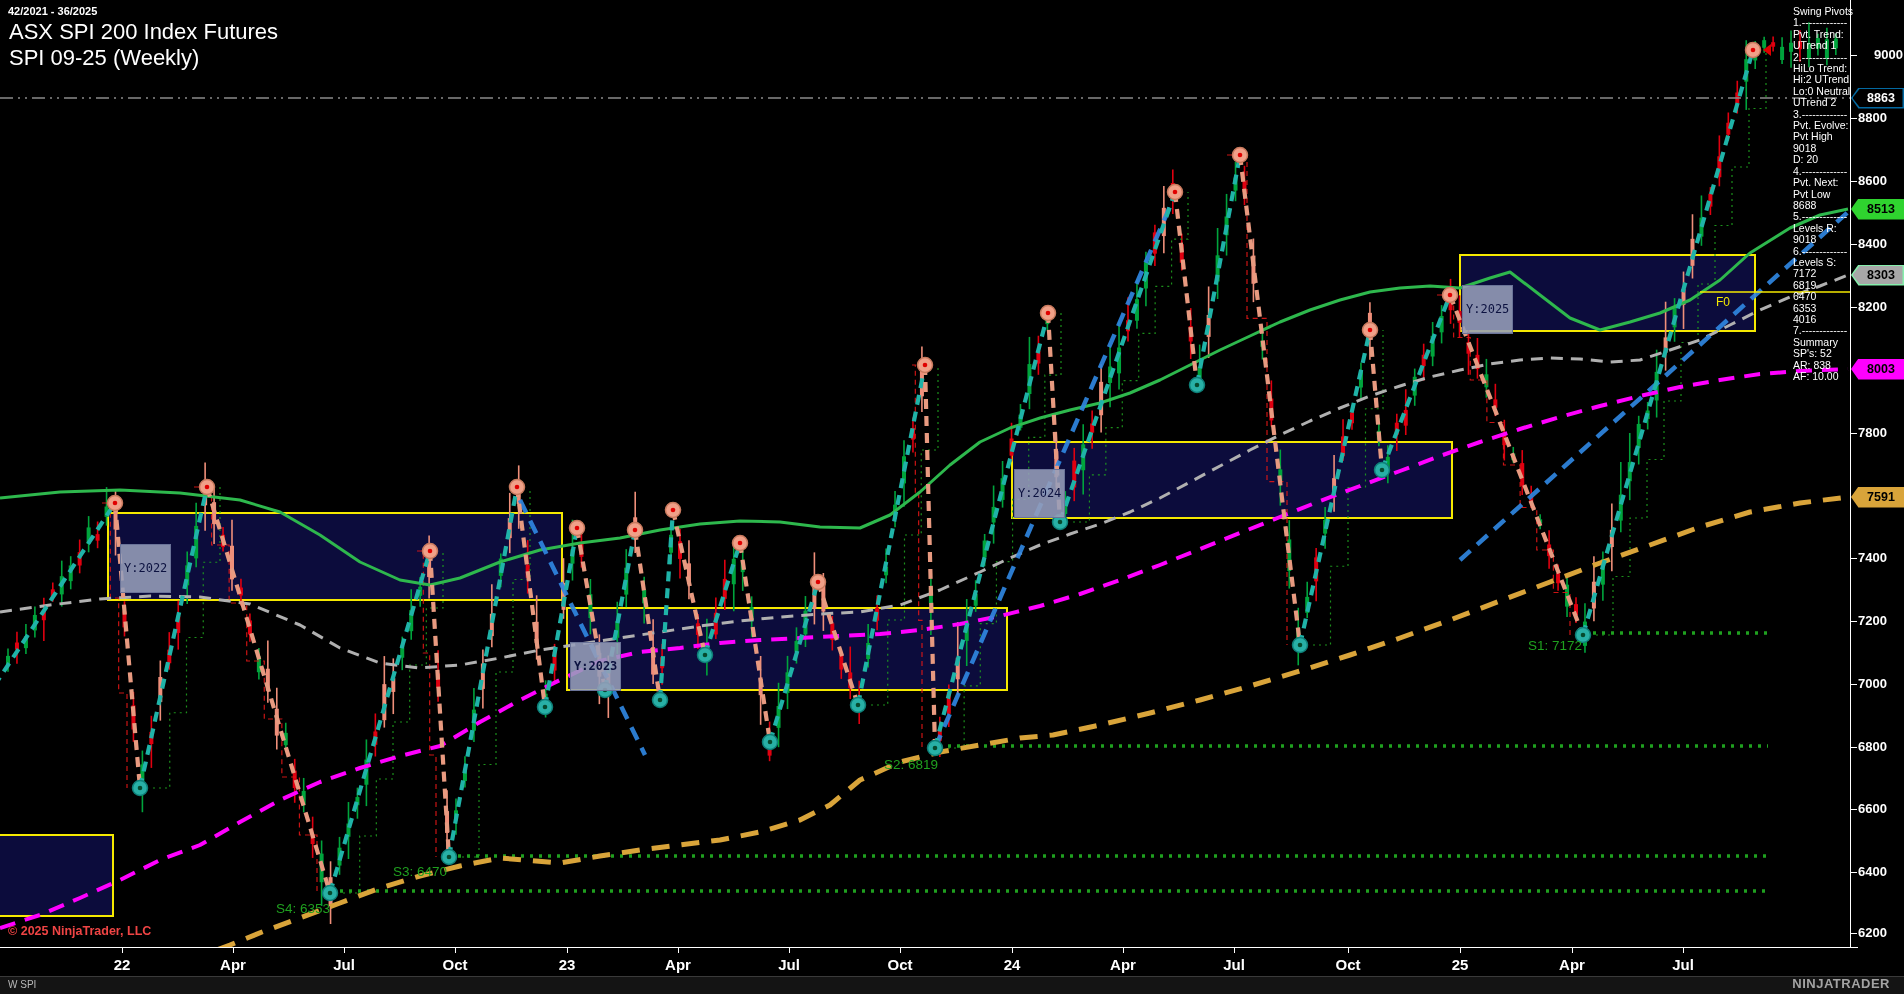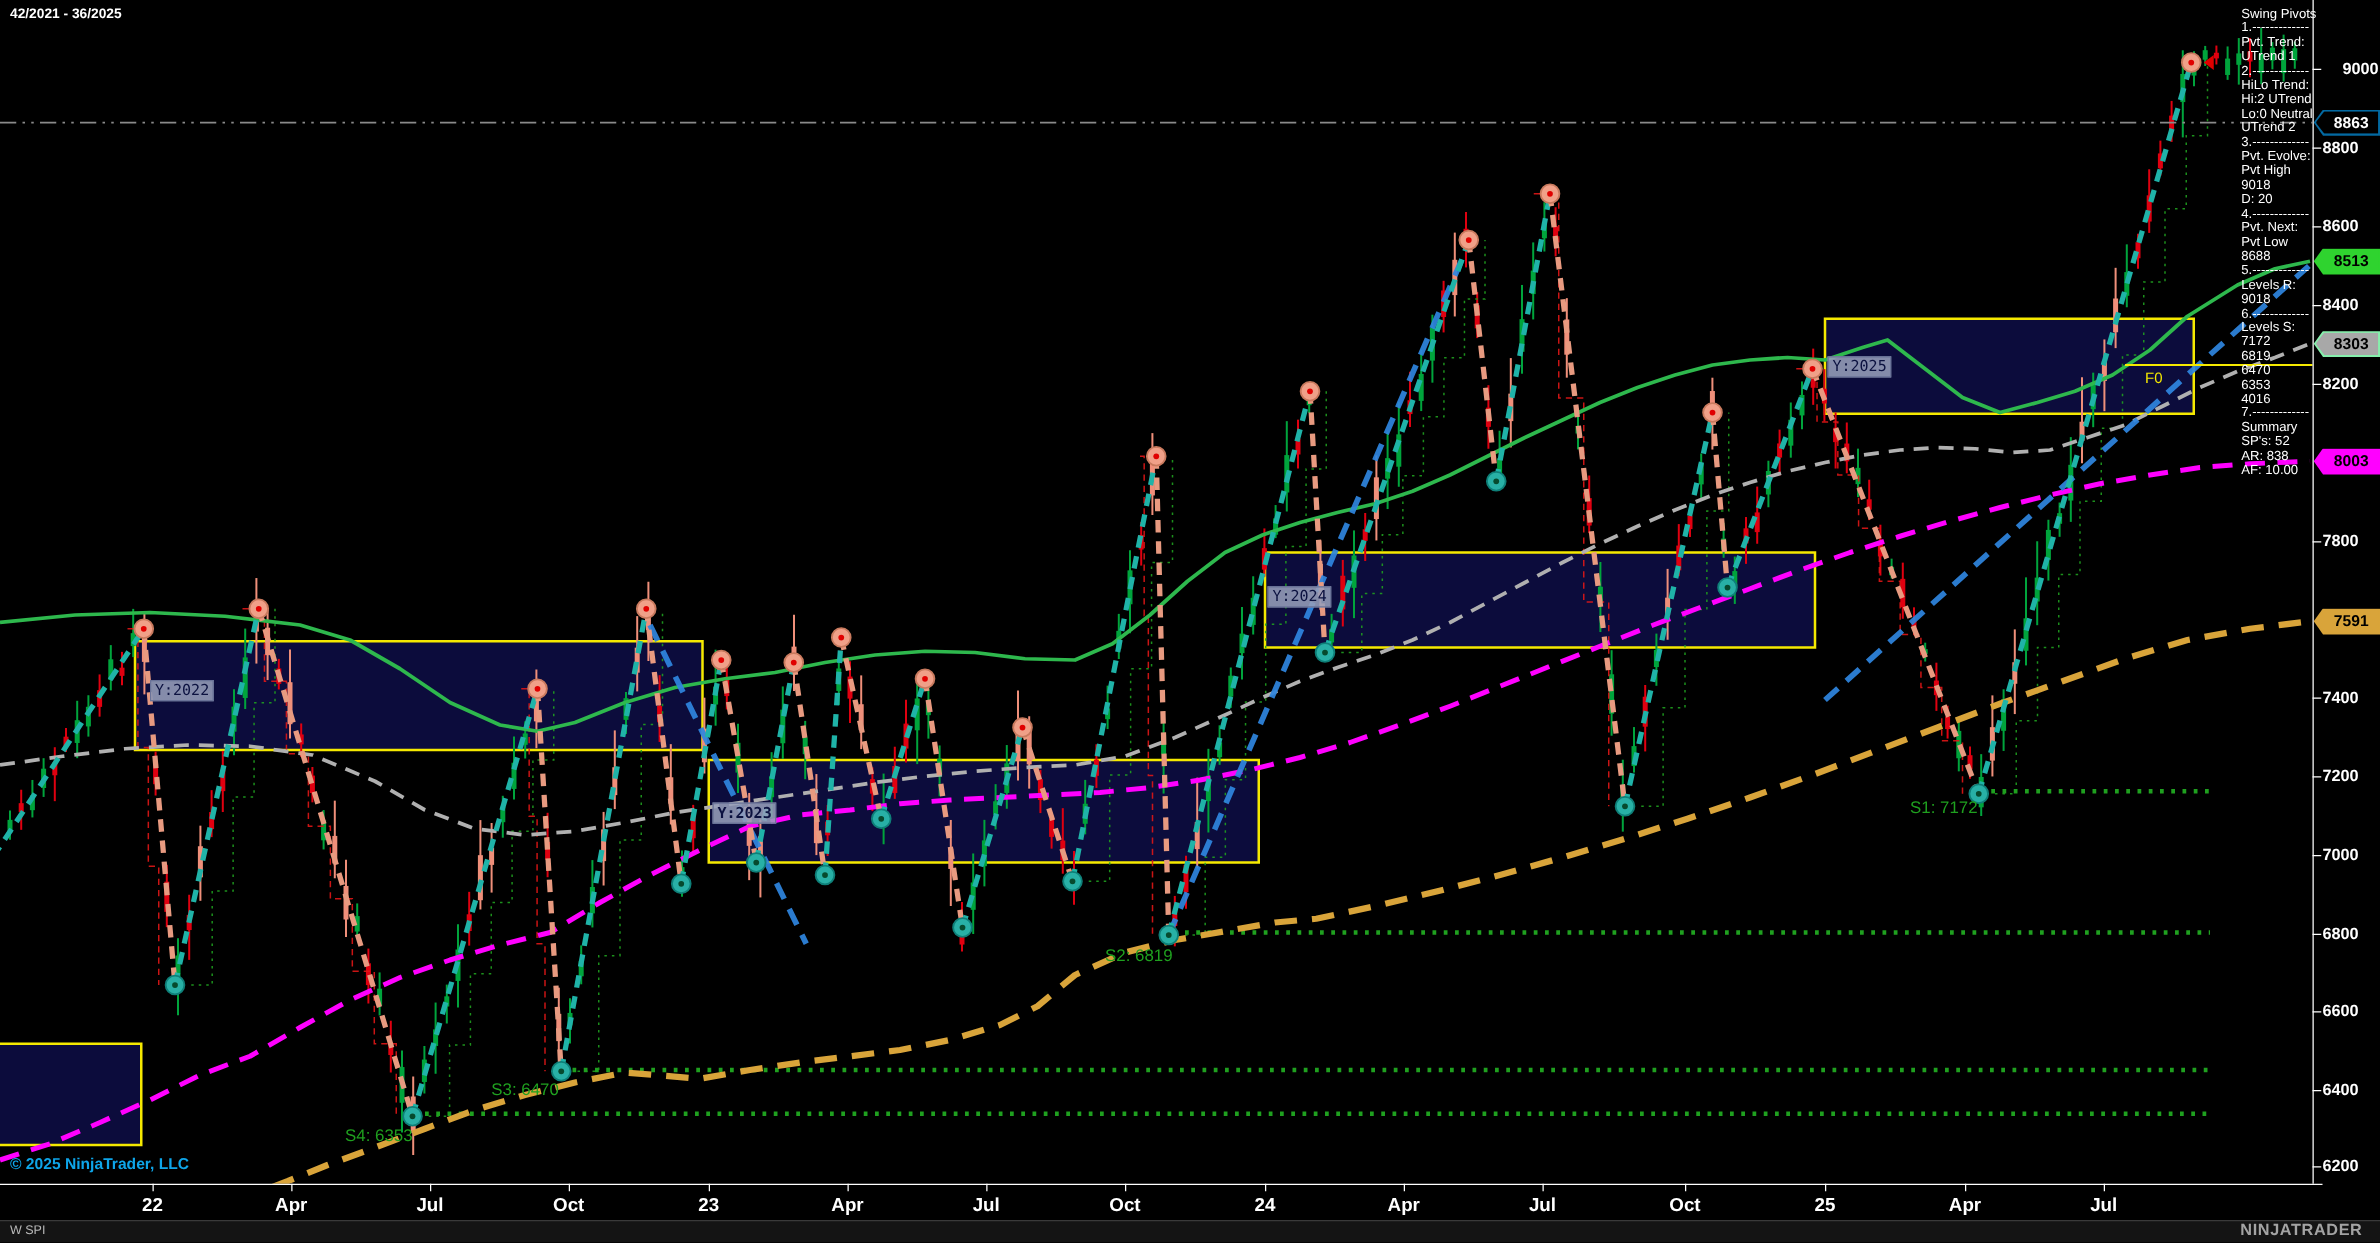--- a/index.html
+++ b/index.html
@@ -15,24 +15,24 @@
   .ttick{position:absolute;top:956px;width:60px;margin-left:-30px;text-align:center;color:#fff;font-size:15px;font-weight:bold;}
   .ttick-dash{position:absolute;top:947px;width:1px;height:6px;background:#fff;}
   .tag{position:absolute;left:1851px;width:53px;height:21px;z-index:20;
        clip-path:polygon(0 50%,14% 0,100% 0,100% 100%,14% 100%);}
   .tag-inner{position:absolute;left:1.5px;top:1.5px;width:50px;height:18px;
        clip-path:polygon(0 50%,14% 0,100% 0,100% 100%,14% 100%);}
   .tag-label{position:absolute;left:8px;top:0;width:44px;height:100%;display:flex;align-items:center;justify-content:center;
        font-size:12.5px;font-weight:bold;}
   .panel{position:absolute;left:1793px;top:6px;width:58px;color:#fff;font-size:10.5px;line-height:11.4px;z-index:25;white-space:nowrap;}
   .ylabel{position:absolute;background:rgba(150,158,185,0.88);color:#0c1240;border:1px solid #6a7398;
-       font-family:"DejaVu Sans Mono",monospace;font-size:12px;padding:0 3px;line-height:15px;z-index:18;}
+       font-family:"DejaVu Sans Mono",monospace;font-size:12px;padding:16px 3px;line-height:15px;z-index:18;}
   .slabel{position:absolute;color:#1fa01f;font-size:13.5px;z-index:18;}
   .f0label{position:absolute;color:#f5e900;font-size:12px;z-index:18;}
-  .copyright{position:absolute;left:8px;top:924px;color:#0ea5e9;font-size:12.5px;font-weight:600;z-index:30;}
+  .copyright{position:absolute;left:8px;top:924px;color:#ef4444;font-size:12.5px;font-weight:600;z-index:30;}
   .bottom-strip{position:absolute;left:0;top:976px;width:1904px;height:18px;background:#141414;border-top:1px solid #3a3a3a;}
   .wspi{position:absolute;left:8px;top:979px;color:#b8b8b8;font-size:10px;z-index:31;}
   .brand{position:absolute;right:14px;top:976px;color:#a3a3a3;font-size:13px;font-weight:bold;letter-spacing:0.5px;z-index:31;}
 </style>
 </head>
 <body>
 
 <div id="stage">
   <svg id="plot-svg" width="1850" height="947">
       <rect x="-4" y="835" width="117" height="81" fill="#0c0c3c" stroke="#f5e900" stroke-width="2"></rect>
@@ -635,20 +635,24 @@
       <g>
         <circle cx="1753" cy="50" r="7.5" fill="#f0a088" stroke="#c97a5e" stroke-width="1.5"></circle>
         <circle cx="1753" cy="50" r="2.3" fill="#e00000"></circle>
       </g>
       <polygon points="1771,44 1763,50 1771,56" fill="#e00000"></polygon>
       <line x1="1700" y1="292" x2="1856" y2="292" stroke="#f5e900" stroke-width="1.6"></line>
       <line x1="0" y1="98" x2="1850" y2="98" stroke="#8a8a8a" stroke-width="1.4" stroke-dasharray="13,5,2,5,2,5"></line>
     </svg>
 
   <div class="hdr-range">42/2021 - 36/2025</div>
+  <div class="hdr-title">
+    <div>ASX SPI 200 Index Futures</div>
+    <div>SPI 09-25 (Weekly)</div>
+  </div>
 
   <div class="axis-line-v"></div>
   <div class="axis-line-h"></div>
 
   <div id="price-axis">
       <div class="ptick-dash" style="top: 55px;"></div>
       <div class="ptick" style="top: 47px; margin-left: 16px;">9000</div>
       <div class="ptick-dash" style="top: 118px;"></div>
       <div class="ptick" style="top: 110px;">8800</div>
       <div class="ptick-dash" style="top: 181px;"></div>

